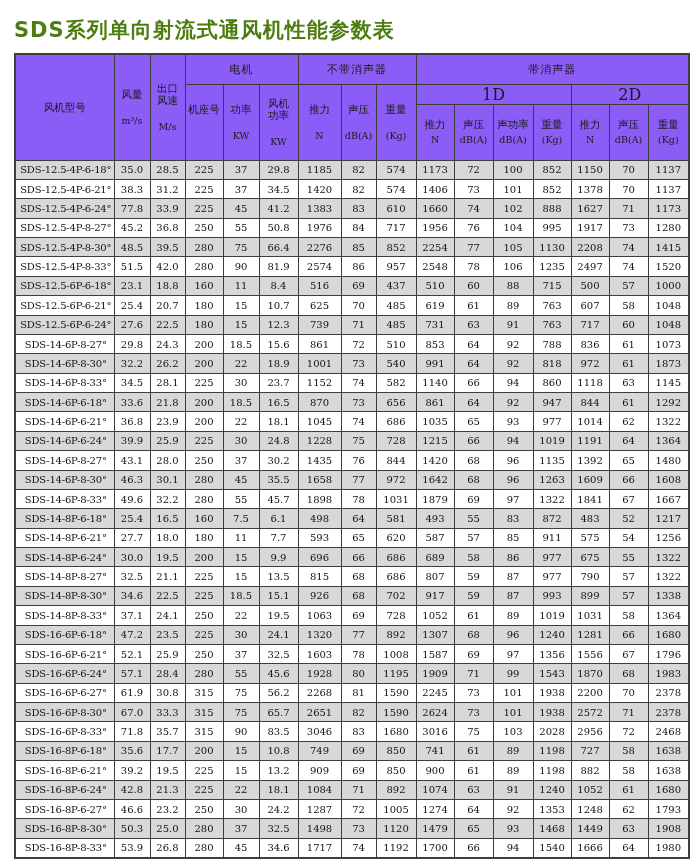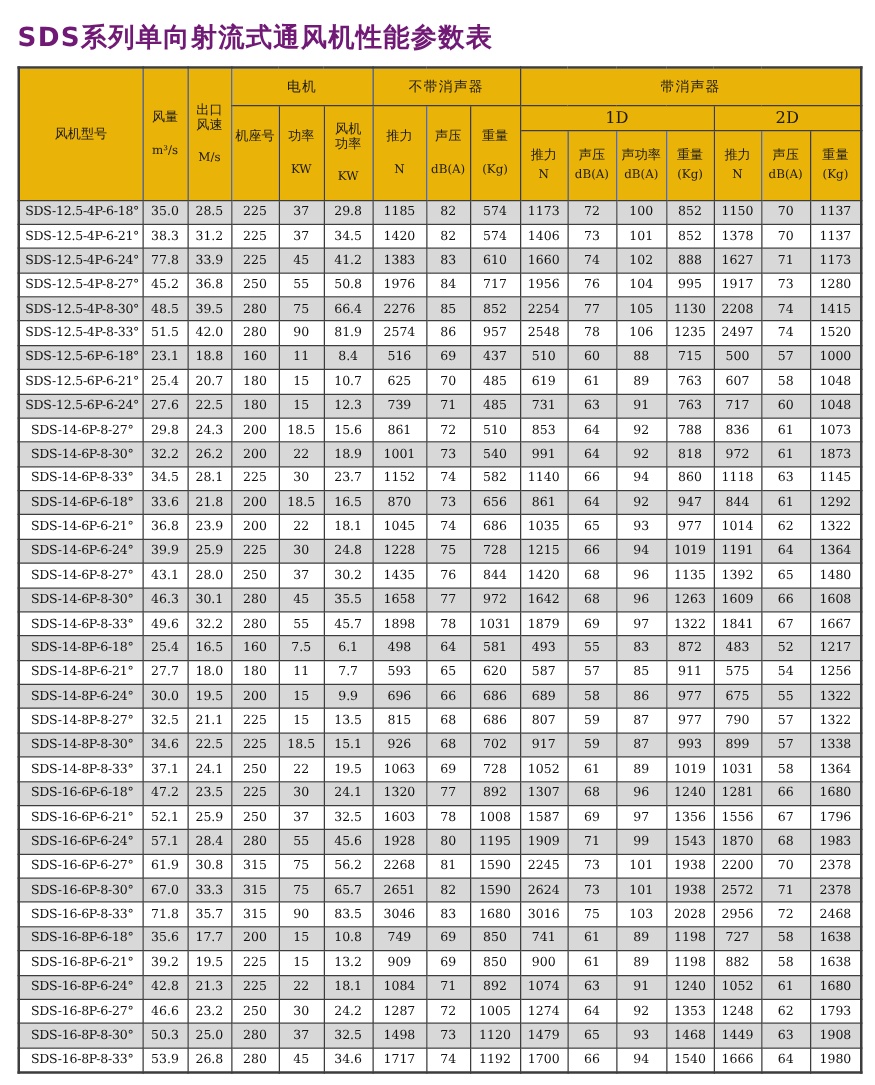--- a/index.html
+++ b/index.html
@@ -7,45 +7,45 @@
   body {
     font-family: "DejaVu Serif", "Liberation Serif", serif;
     color: #1a1a1a;
   }
   .page { width: 700px; height: 868px; padding: 12px 0 0 14px; background: #ffffff; }
   .title {
     font-family: "DejaVu Sans", "Liberation Sans", sans-serif;
     font-weight: bold;
     font-size: 21px;
     letter-spacing: 1px;
-    color: #701a75;
+    color: #4d7c0f;
     margin: 4px 0 9px 0;
     white-space: nowrap;
   }
   table {
     border-collapse: collapse;
     table-layout: fixed;
     width: 674px;
     border: 2px solid #3d3d3d;
   }
   th, td {
     border: 1px solid #3d3d3d;
     text-align: center;
     vertical-align: middle;
     overflow: hidden;
     white-space: nowrap;
   }
   thead th {
-    background: #eab308;
+    background: #8b5cf6;
     font-weight: normal;
     font-size: 10.5px;
     padding: 0;
   }
   .grp { height: 30px; font-size: 11px; letter-spacing: 1px; }
-  .band { height: 20px; font-size: 13px; }
+  .band { height: 20px; font-size: 16px; }
   th.tall, th.full {
     height: auto;
   }
   .stack { display: flex; flex-direction: column; justify-content: center; align-items: center; height: 100%; }
   .stack .lab { line-height: 12px; font-size: 10.5px; }
   .stack .unit { line-height: 12px; font-size: 9.5px; margin-top: 15px; min-height: 12px; }
   .stack .unit:empty { visibility: hidden; }
   .leaf .stack .unit { margin-top: 4px; }
   tr.leafrow th { height: 56px; }
   tbody td {

